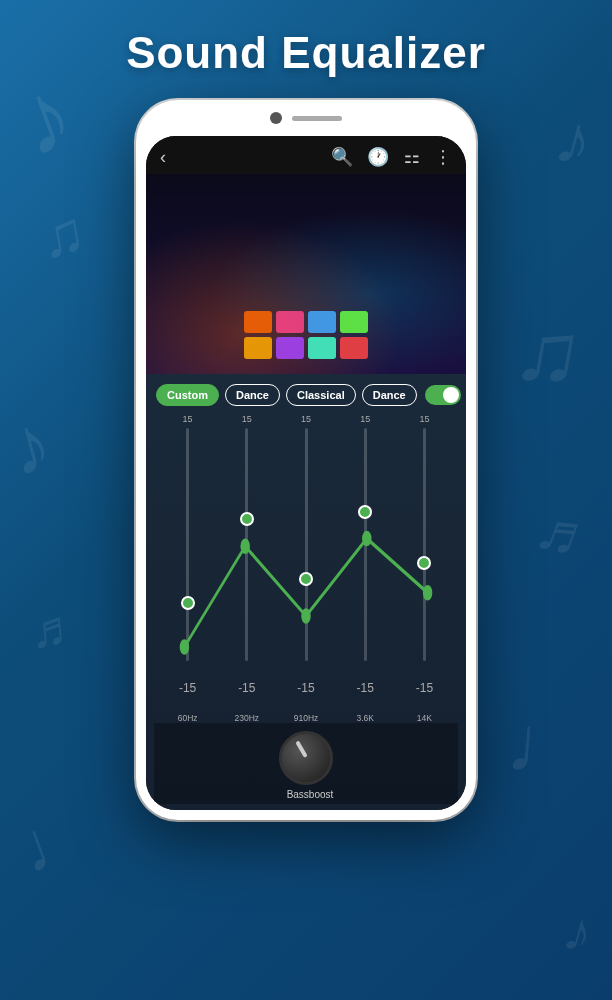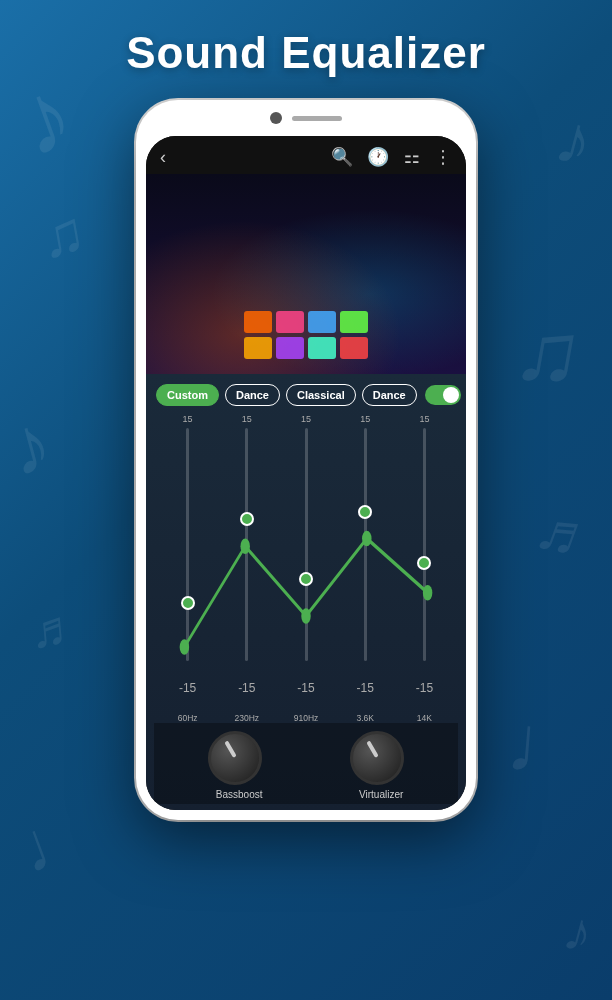--- a/index.html
+++ b/index.html
@@ -438,23 +438,19 @@
               <span class="eq-min-label">-15</span>
               <span class="eq-freq-label">14K</span>
             </div>
           </div>
 
           <div class="knobs-row">
             <div class="knob-group">
               <div class="knob"></div>
               <span class="knob-label">Bassboost</span>
             </div>
-            <div class="knob-group">
-              <div class="knob"></div>
-              <span class="knob-label">Virtualizer</span>
-            </div>
           </div>
 
         </div>
       </div>
     </div>
   </div>
 </div>
 
 </body></html>

